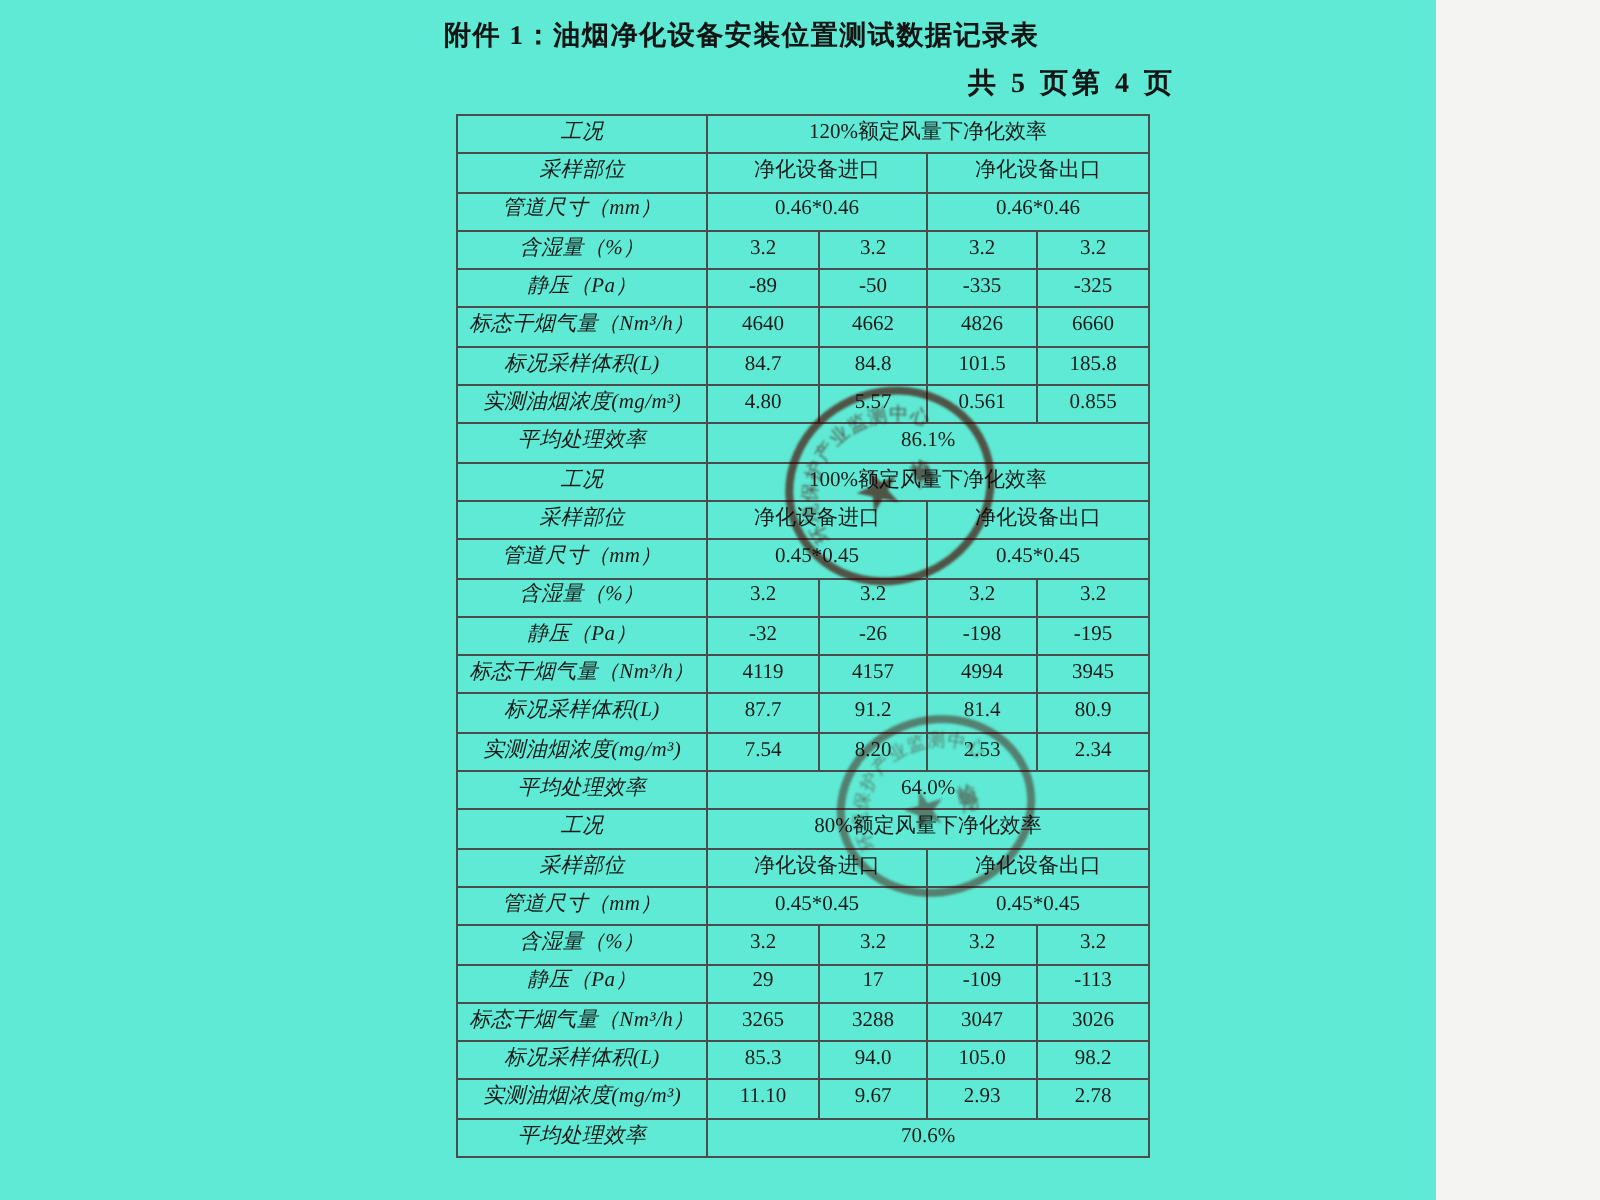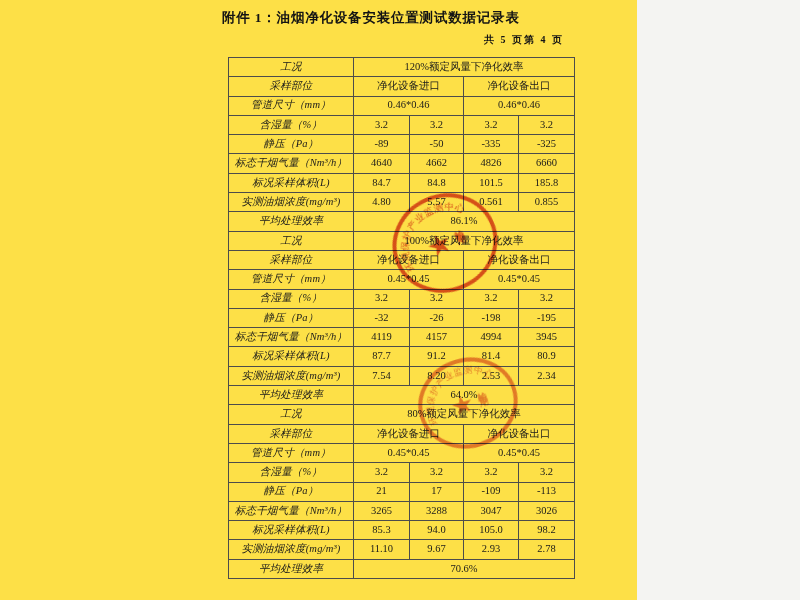--- a/index.html
+++ b/index.html
@@ -4,32 +4,32 @@
 <style>
   html,body{margin:0;padding:0;}
   body{
     width:800px;height:600px;
     background:#f4f4f2;
     font-family:"Liberation Serif","DejaVu Serif",serif;
     color:#161616;
     overflow:hidden;
   }
   #page{
-    position:relative;width:637px;height:600px;
-    background:#fde047;
+    position:relative;width:718px;height:600px;
+    background:#5eead4;
     overflow:hidden;
   }
   .doc-title{
     position:absolute;left:222px;top:9px;
     font-size:13.5px;font-weight:bold;letter-spacing:0.8px;
     white-space:nowrap;color:#141414;
   }
   .page-indicator{
     position:absolute;left:484px;top:33px;
-    font-size:10px;font-weight:bold;letter-spacing:2px;
+    font-size:14px;font-weight:bold;letter-spacing:2px;
     white-space:nowrap;color:#141414;
   }
   table.data-table{
     position:absolute;left:228px;top:57px;
     border-collapse:collapse;table-layout:fixed;
     width:346px;
   }
   table.data-table td{
     border:1px solid #4c4c4c;
     text-align:center;vertical-align:middle;
@@ -203,21 +203,21 @@
         </tr>
         <tr>
           <td class="label-cell">含湿量（%）</td>
           <td>3.2</td>
           <td>3.2</td>
           <td>3.2</td>
           <td>3.2</td>
         </tr>
         <tr>
           <td class="label-cell">静压（Pa）</td>
-          <td>21</td>
+          <td>29</td>
           <td>17</td>
           <td>-109</td>
           <td>-113</td>
         </tr>
         <tr>
           <td class="label-cell">标态干烟气量（Nm³/h）</td>
           <td>3265</td>
           <td>3288</td>
           <td>3047</td>
           <td>3026</td>

